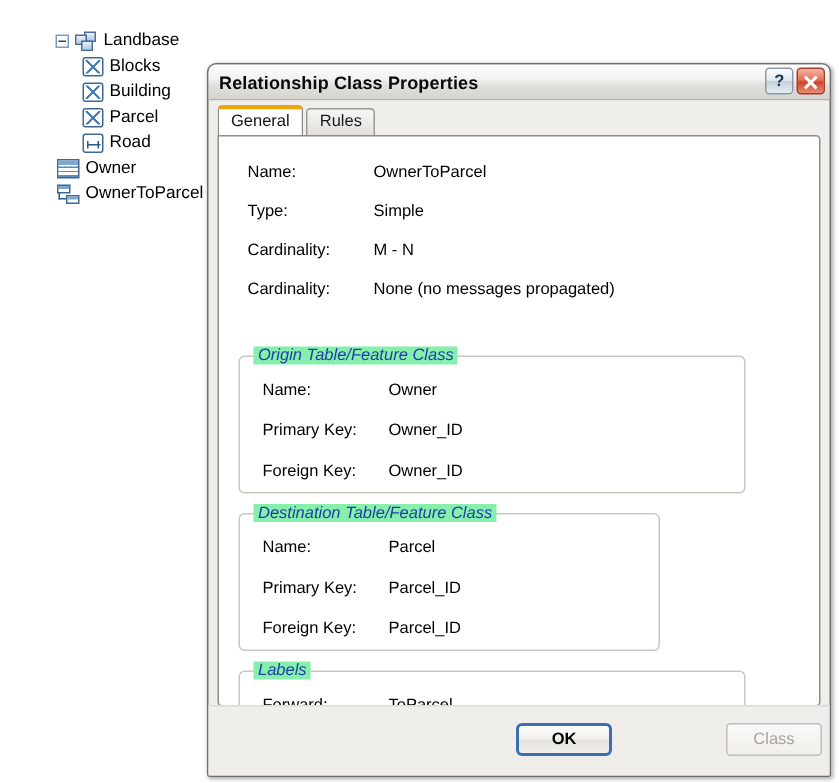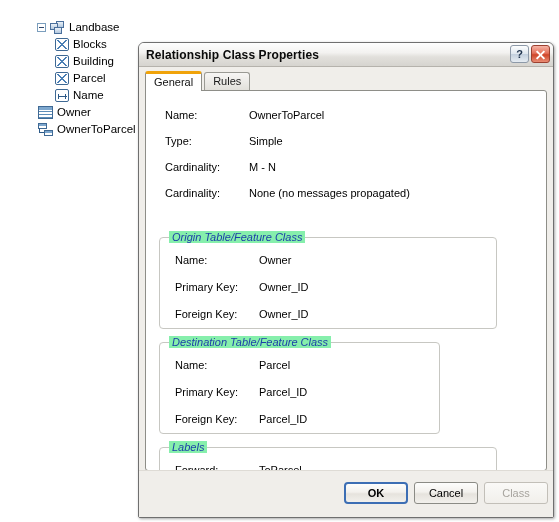--- a/index.html
+++ b/index.html
@@ -230,21 +230,21 @@
   }
   .tb-btn.close .x1 { transform: rotate(45deg); }
   .tb-btn.close .x2 { transform: rotate(-45deg); }
 
   
   #tabstrip {
     position: absolute;
     left: 6px; top: 28px;
     height: 19px;
     display: flex;
-    align-items: center;
+    align-items: flex-end;
   }
   .tab {
     height: 18px;
     box-sizing: border-box;
     padding: 0 8px;
     font-size: 11px;
     line-height: 17px;
     border: 1px solid #9a9a94;
     border-bottom: none;
     border-radius: 3px 3px 0 0;
@@ -382,21 +382,21 @@
       <span class="ico ico-poly">
         <span class="bx"></span>
       </span>
       <span class="label">Parcel</span>
     </div>
     <div class="tree-row" style="position: absolute; left: 4px; top: 87px;">
       <span class="ind" style="width:51px"></span>
       <span class="ico ico-line">
         <span class="bx"></span>
       </span>
-      <span class="label">Name</span>
+      <span class="label">Road</span>
     </div>
     <div class="tree-row" style="position: absolute; left: 4px; top: 104px;">
       <span class="ind" style="width:34px"></span>
       <span class="ico ico-tbl">
         <span class="bx"></span>
         <span class="hdr"></span>
         <span class="rows"></span>
       </span>
       <span class="label">Owner</span>
     </div>
@@ -490,17 +490,16 @@
       <div class="gfield" style="left:15px; top:43px;">
         <span class="fl">Backward:</span>
         <span class="fv">ToOwner</span>
       </div>
     </div>
 
   </div>
 
   <div id="footer">
     <div class="btn default btn-ok">OK</div>
-    <div class="btn btn-cancel">Cancel</div>
     <div class="btn disabled btn-apply">Class</div>
   </div>
 
 </div>
 
 </body></html>

